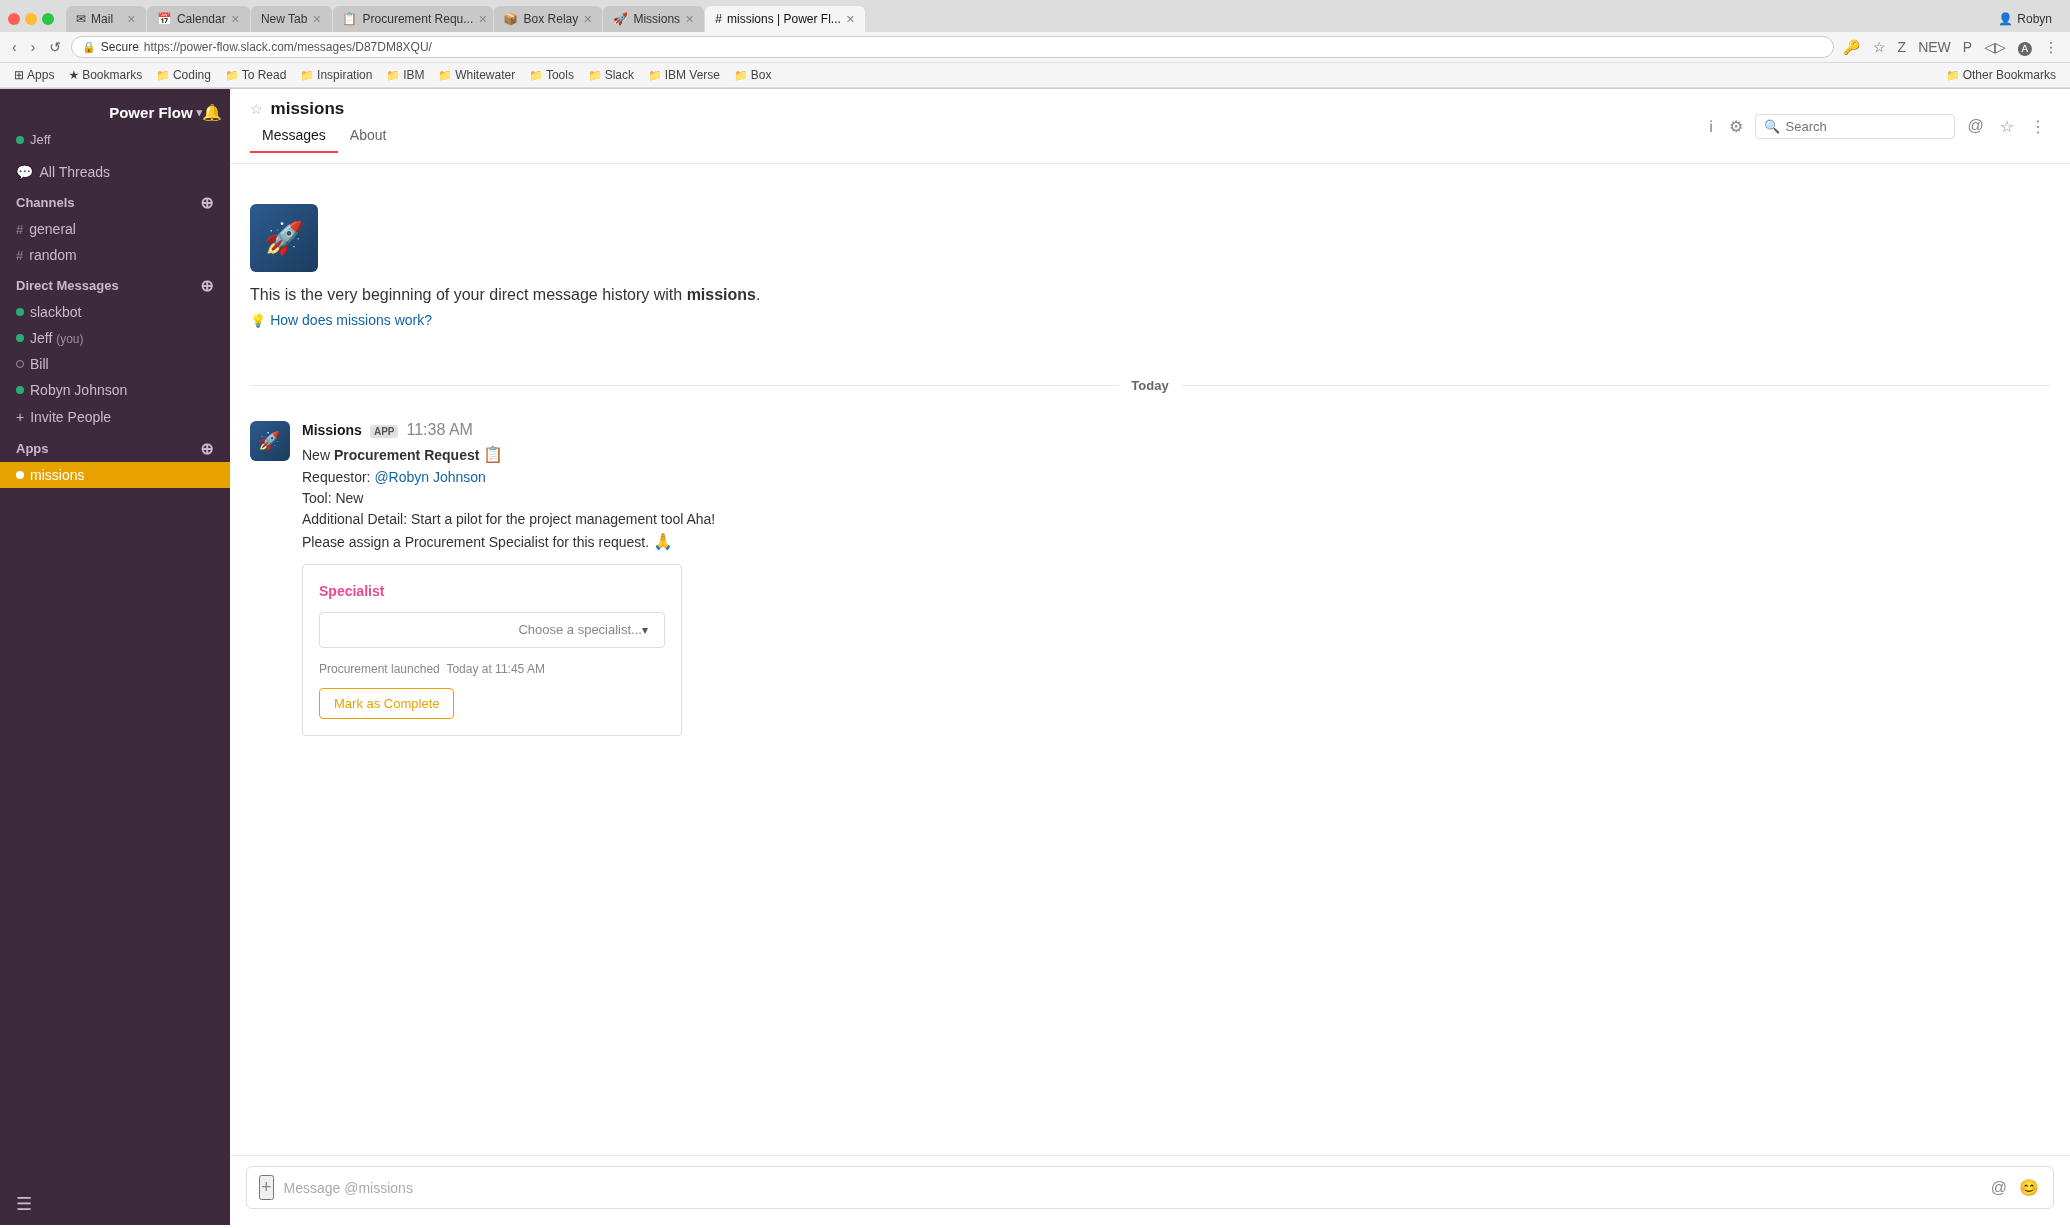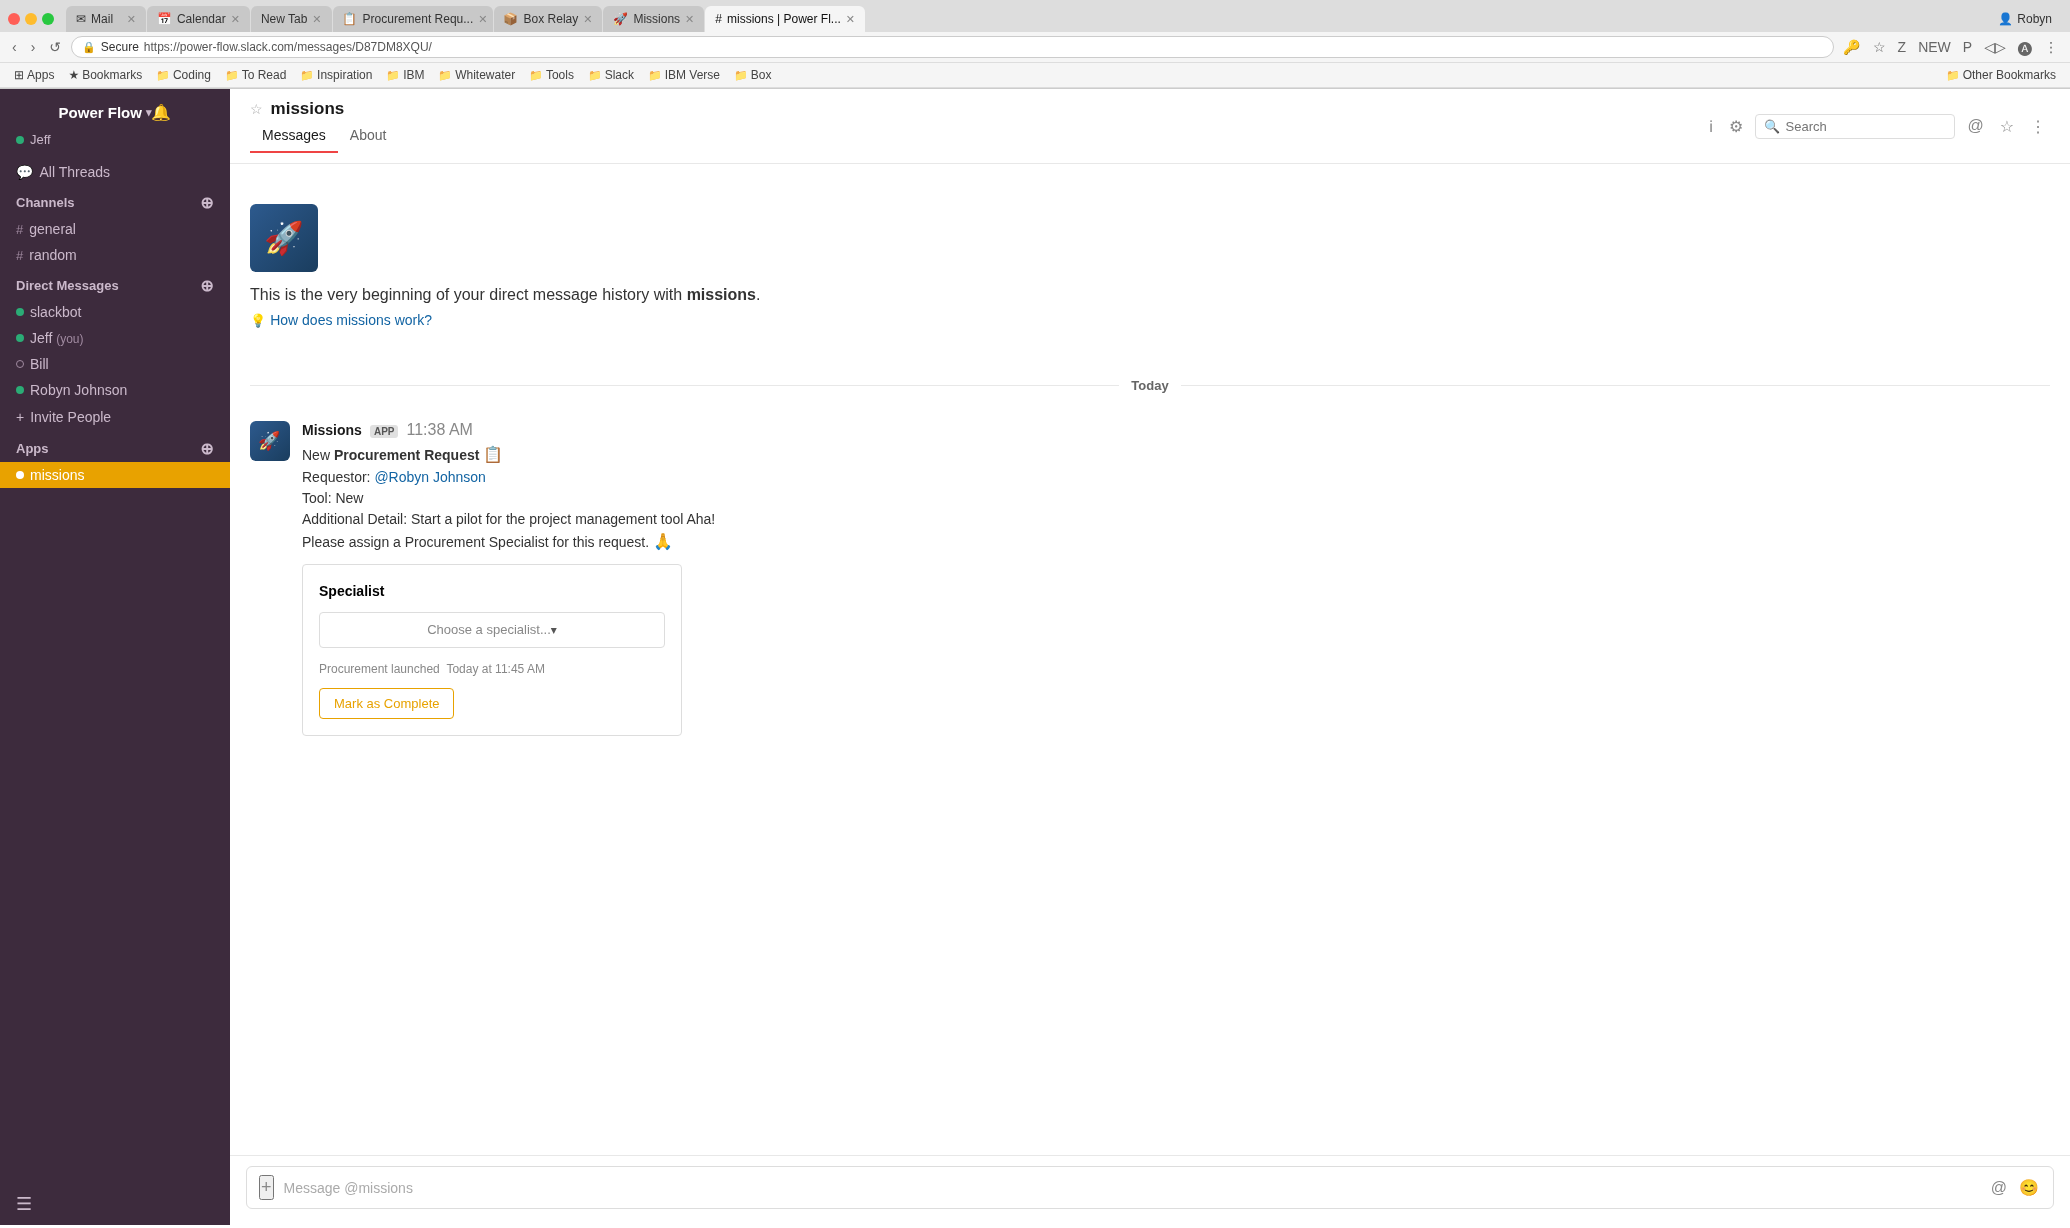--- a/index.html
+++ b/index.html
@@ -30,21 +30,21 @@
 
     .bookmarks-bar { display: flex; align-items: center; padding: 3px 8px; gap: 2px; background: #f5f5f5; border-bottom: 1px solid #ddd; font-size: 12px; color: #444; overflow: hidden; }
     .bookmark-item { display: flex; align-items: center; gap: 3px; padding: 2px 6px; cursor: pointer; white-space: nowrap; border-radius: 3px; }
     .bookmark-folder-icon { font-size: 11px; }
 
     
     .app-container { display: flex; height: calc(100vh - 92px); }
 
     
     .sidebar { width: 230px; background: #3d2b3d; color: #cbb9cb; display: flex; flex-direction: column; flex-shrink: 0; }
-    .sidebar-header { padding: 14px 32px 10px; display: flex; align-items: center; justify-content: center; }
+    .sidebar-header { padding: 14px 8px 10px; display: flex; align-items: center; justify-content: flex-end; }
     .workspace-name { color: #fff; font-weight: 700; font-size: 15px; display: flex; align-items: center; gap: 4px; cursor: pointer; }
     .workspace-chevron { font-size: 11px; color: #cbb9cb; }
     .notification-bell { color: #cbb9cb; font-size: 16px; cursor: pointer; }
     .sidebar-user { padding: 0 16px 12px; display: flex; align-items: center; gap: 6px; font-size: 13px; color: #cbb9cb; }
     .user-dot { width: 8px; height: 8px; border-radius: 50%; background: #2bac76; display: inline-block; }
     .sidebar-item { display: flex; align-items: center; padding: 5px 16px; cursor: pointer; color: #cbb9cb; font-size: 14px; gap: 6px; }
     .sidebar-item.active { background: #e8a200; color: #fff; }
     .sidebar-item.active .item-dot { background: #fff; }
     .section-label { padding: 8px 16px 4px; font-size: 13px; font-weight: 700; color: #cbb9cb; display: flex; align-items: center; justify-content: space-between; cursor: pointer; }
     .section-plus { font-size: 16px; color: #cbb9cb; }
@@ -98,22 +98,22 @@
     .msg-sender { font-weight: 700; font-size: 14px; color: #1a1a1a; }
     .msg-app-badge { background: #e0e0e0; color: #555; font-size: 10px; padding: 1px 4px; border-radius: 3px; font-weight: 600; }
     .msg-time { font-size: 16px; color: #888; }
     .msg-content { font-size: 14px; color: #333; line-height: 1.5; }
     .msg-content .bold { font-weight: 700; }
     .msg-content .mention { color: #1264a3; cursor: pointer; }
     .msg-content .emoji { font-size: 16px; }
 
     
     .specialist-card { border: 1px solid #ddd; border-radius: 4px; padding: 16px; margin-top: 10px; max-width: 380px; background: #fff; }
-    .specialist-label { font-weight: 700; font-size: 14px; color: #000000; margin-bottom: 10px; }
-    .specialist-dropdown { display: flex; align-items: center; border: 1px solid #ddd; border-radius: 4px; padding: 7px 16px; cursor: pointer; justify-content: center; margin-bottom: 12px; background: #fff; }
+    .specialist-label { font-weight: 700; font-size: 14px; color: #ec4899; margin-bottom: 10px; }
+    .specialist-dropdown { display: flex; align-items: center; border: 1px solid #ddd; border-radius: 4px; padding: 7px 16px; cursor: pointer; justify-content: flex-end; margin-bottom: 12px; background: #fff; }
     .specialist-dropdown-text { font-size: 13px; color: #888; }
     .specialist-dropdown-arrow { font-size: 12px; color: #555; }
     .card-footer { font-size: 12px; color: #888; margin-bottom: 10px; }
     .mark-complete-btn { border: 1px solid #e8a200; color: #e8a200; background: #fff; padding: 7px 14px; border-radius: 4px; cursor: pointer; font-size: 13px; font-weight: 500; }
 
     
     .message-input-area { padding: 10px 16px 16px; border-top: 1px solid #e8e8e8; }
     .message-input-box { display: flex; align-items: center; border: 1px solid #ddd; border-radius: 6px; padding: 8px 12px; gap: 10px; background: #fff; }
     .msg-plus-btn { color: #888; font-size: 18px; cursor: pointer; flex-shrink: 0; }
     .msg-input { flex: 1; border: none; outline: none; font-size: 14px; color: #333; background: transparent; }

